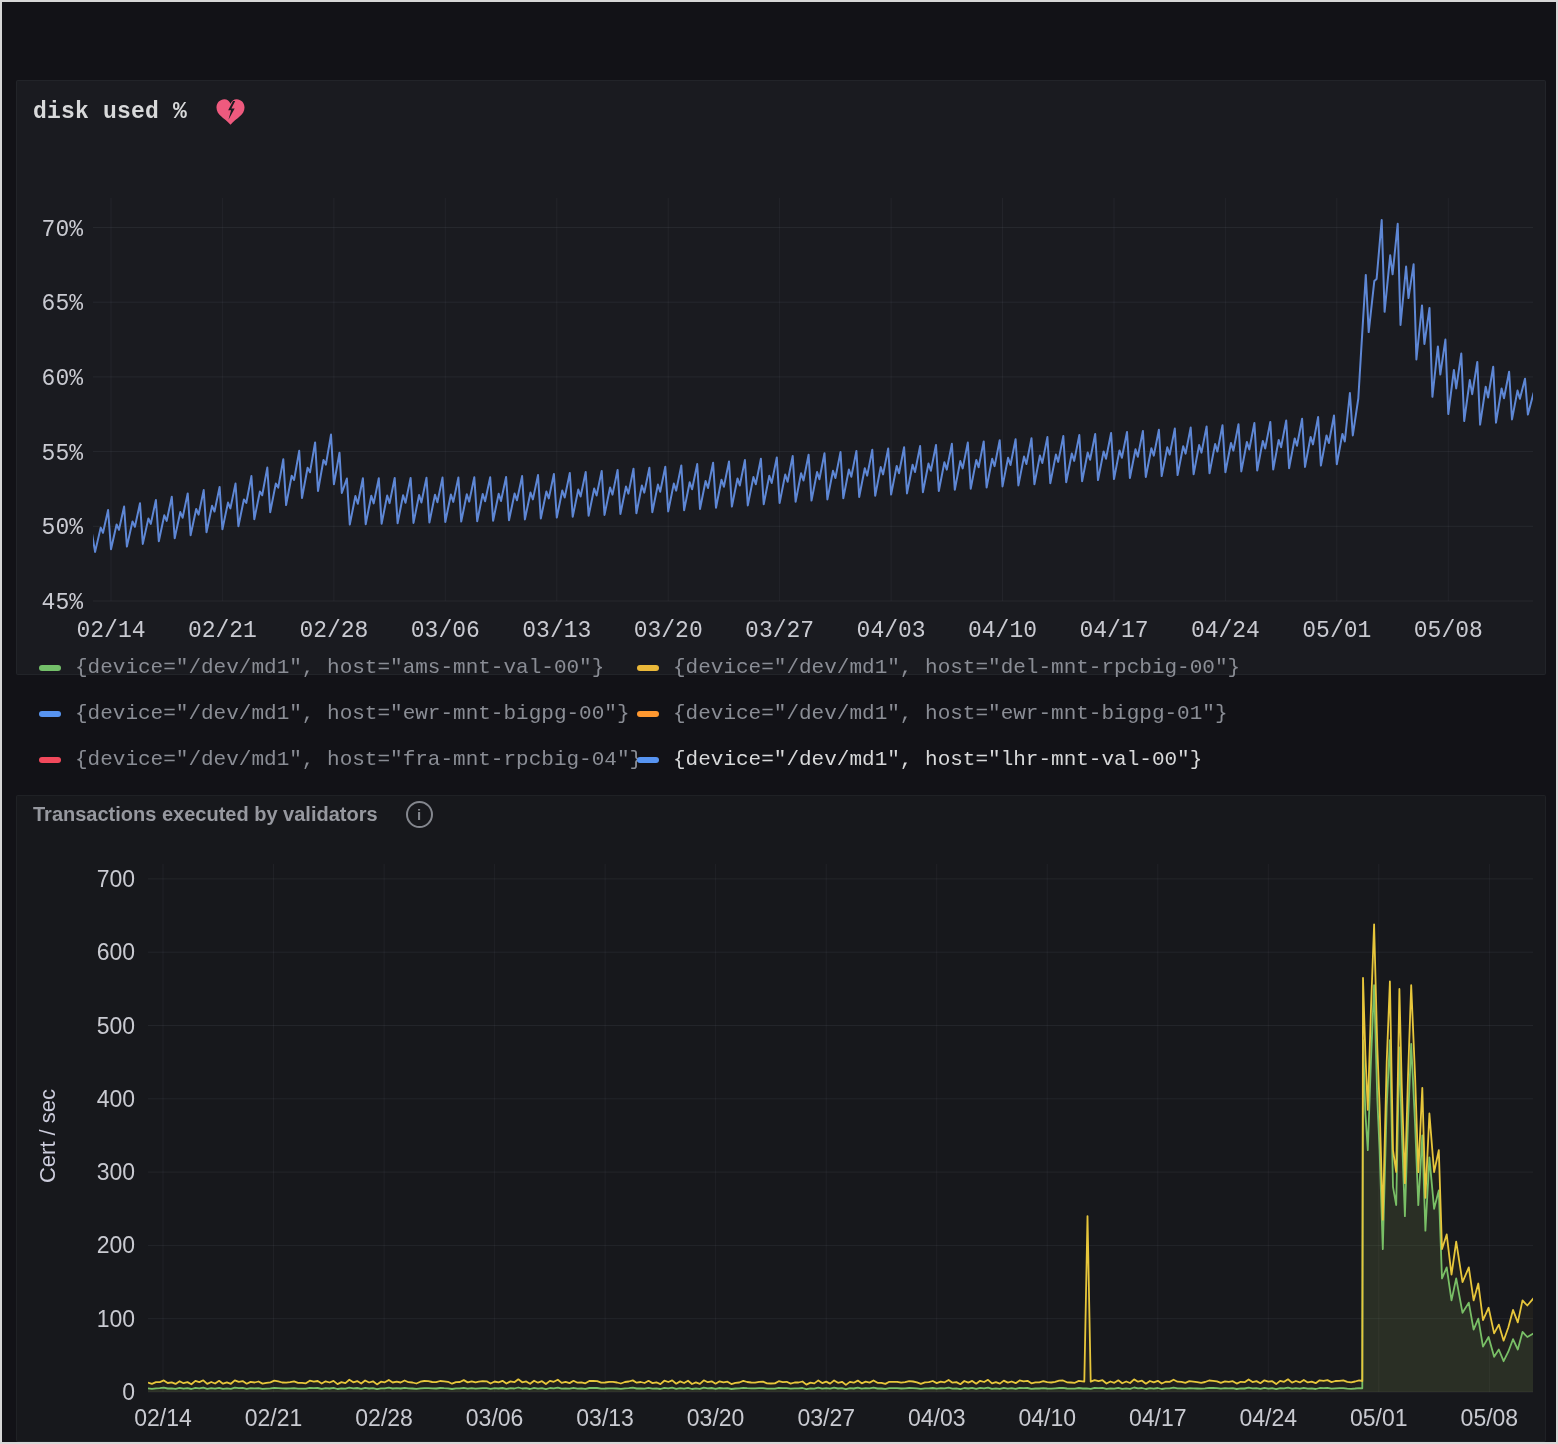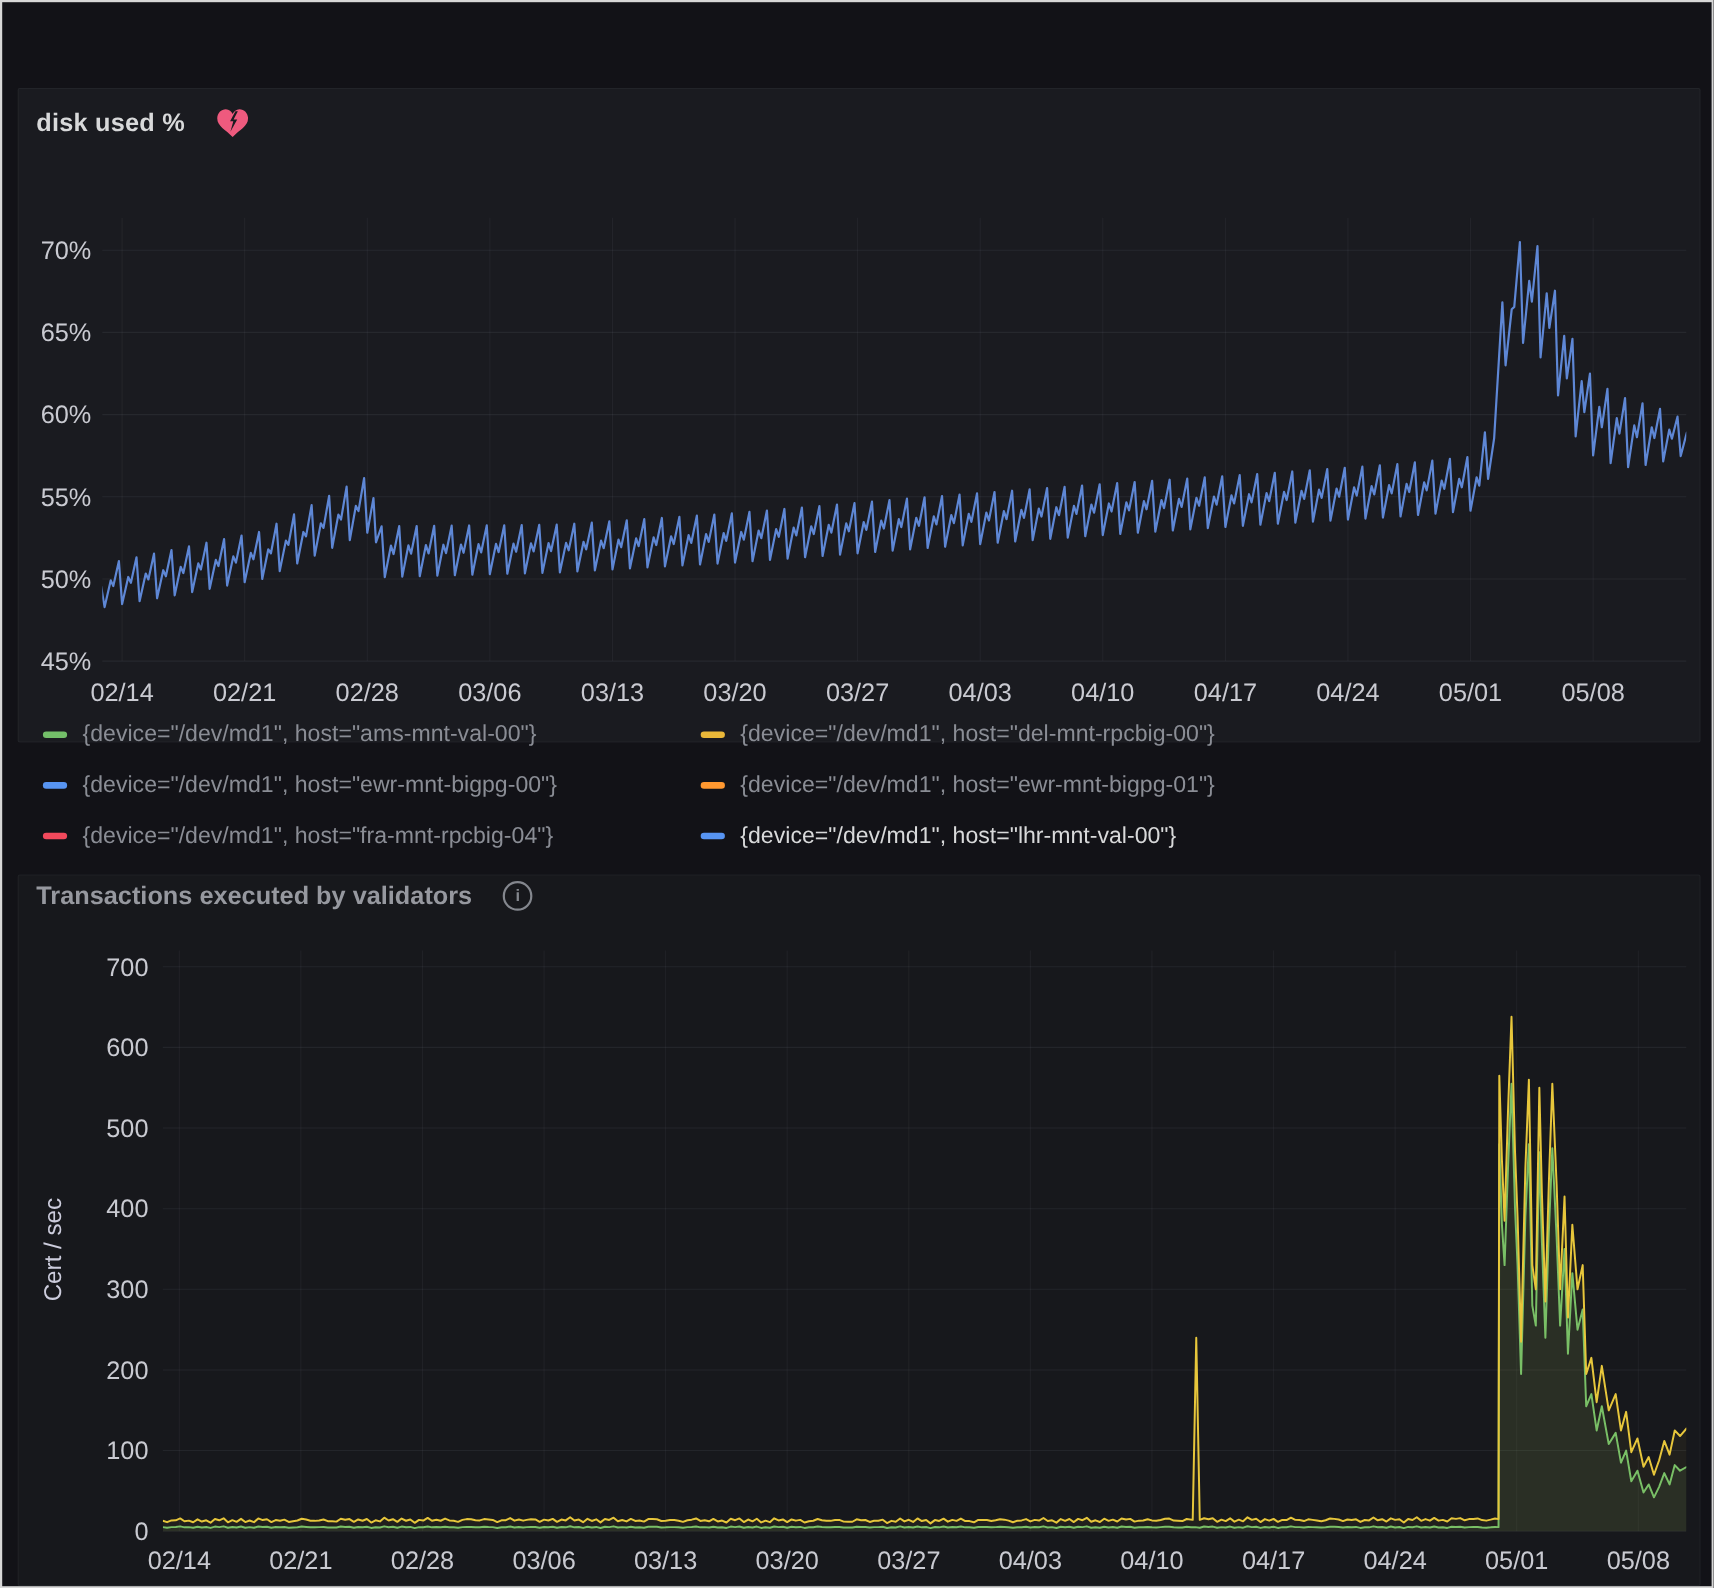--- a/index.html
+++ b/index.html
@@ -15,26 +15,26 @@
     background:#15161c;border:1px solid #2e3038;border-radius:2px;padding:0 22px;
     font-size:24px;font-weight:600;
   }
   .var-label{color:#6e9fff;}
   .var-value{color:#d8d9da;gap:14px;}
   .chev{width:11px;height:11px;border-right:2px solid #c5c6ca;border-bottom:2px solid #c5c6ca;
     transform:rotate(45deg);margin-top:-6px;}
   
   .panel{position:absolute;left:14px;width:1530px;box-sizing:border-box;border-radius:2px;
     border:1px solid rgba(204,208,222,0.05);}
-  #panel1{top:78px;height:595px;background:#1a1b20;}
+  #panel1{top:78px;height:595px;background:#1a1b20;font-family:Liberation Mono, monospace;}
   #panel2{top:793px;height:647px;background:#17181c;}
   .title-row{position:absolute;left:16px;top:16px;display:flex;align-items:center;gap:28px;z-index:3;}
   #panel1 .panel-title{font-size:23px;font-weight:600;color:#d8d9da;letter-spacing:.2px;}
   #panel2 .title-row{top:5px;}
-  #panel2 .panel-title{font-size:23px;font-weight:600;color:#96989f;}
+  #panel2 .panel-title{font-size:20px;font-weight:600;color:#96989f;}
   .info-icon{
     width:23px;height:23px;border:2px solid #84878e;border-radius:50%;
     display:flex;align-items:center;justify-content:center;
     color:#84878e;font-size:15px;font-weight:700;line-height:1;
   }
   svg.chart{position:absolute;left:0;top:0;z-index:1;}
   
   .legend{
     position:absolute;left:22px;top:572px;width:1480px;z-index:2;
     display:grid;grid-template-columns:598px auto;row-gap:17px;

